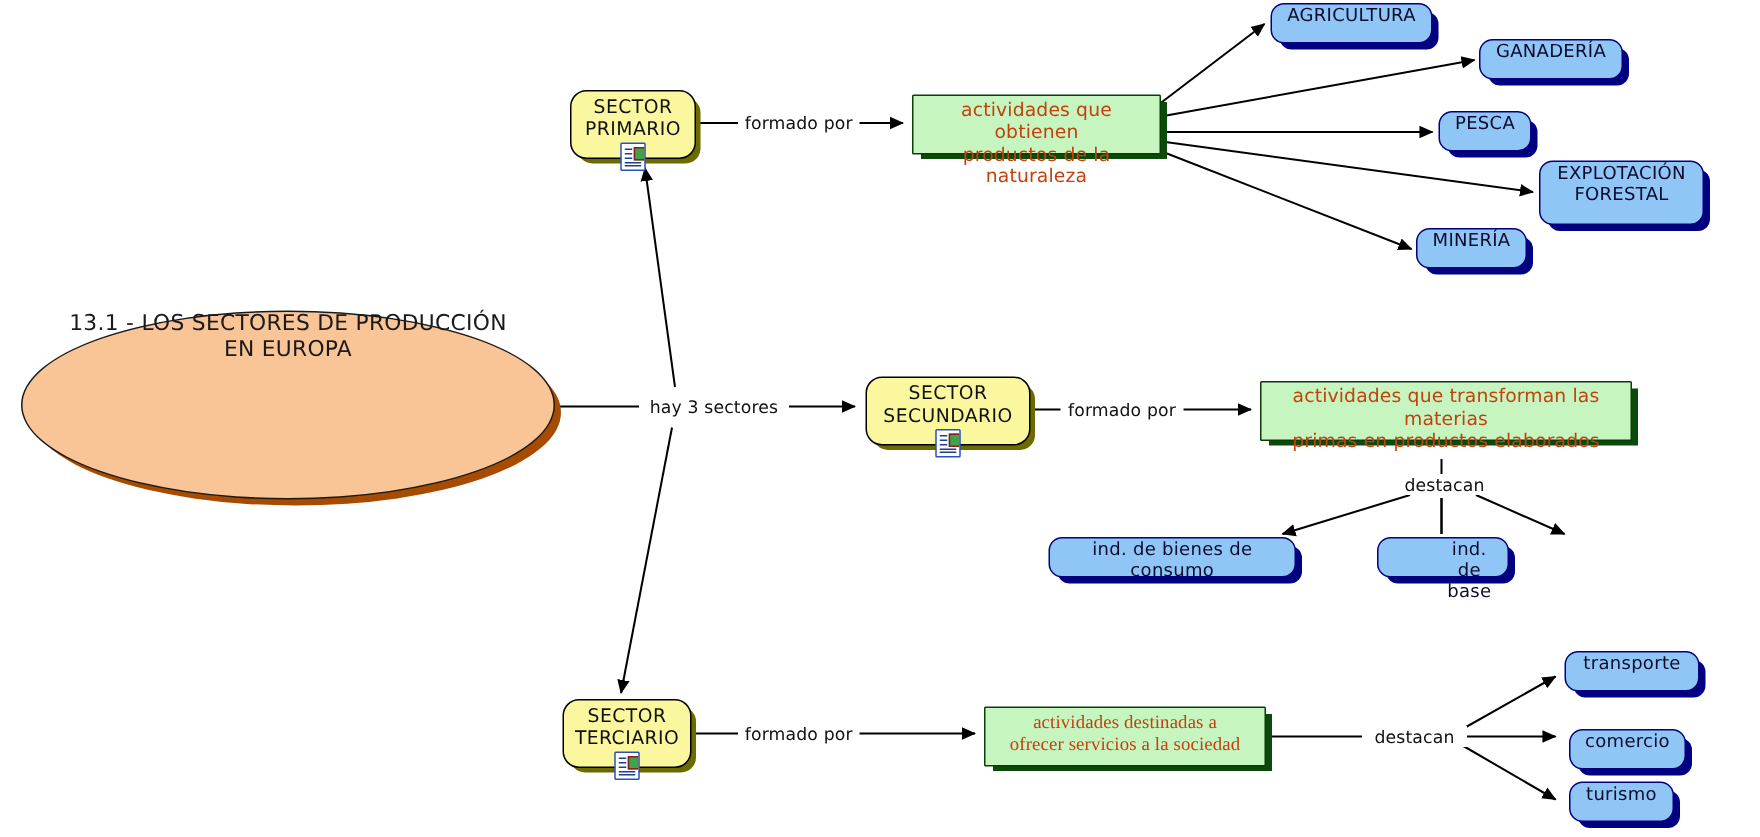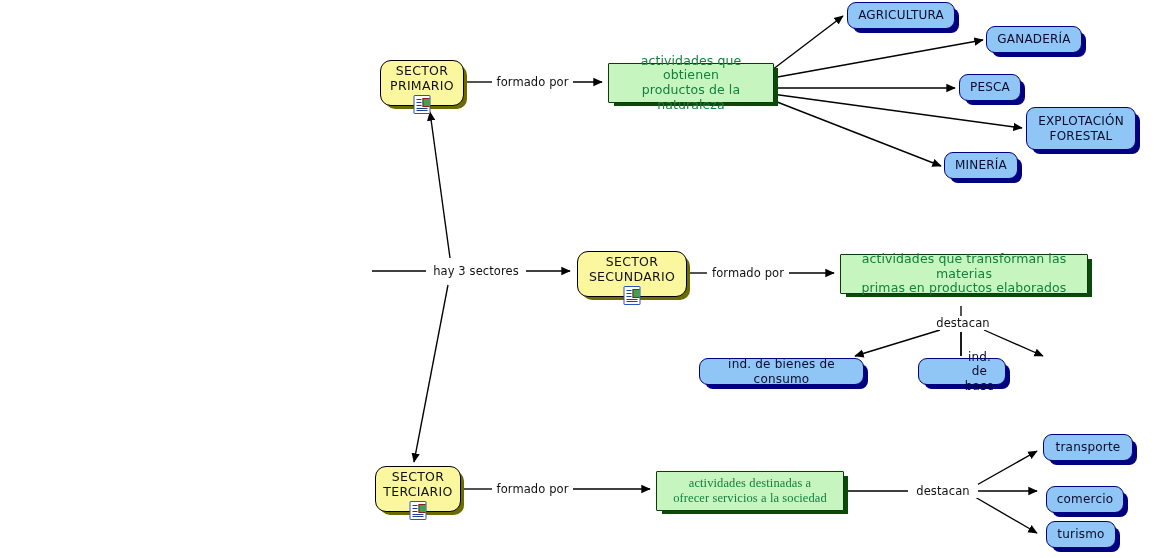--- a/index.html
+++ b/index.html
@@ -24,21 +24,20 @@
     width: 1173px;
     height: 558px;
     pointer-events: none;
   }
 
   
   .node {
     position: absolute;
     box-sizing: border-box;
     display: flex;
-    align-items: center;
     justify-content: center;
     text-align: center;
     line-height: 1.18;
     white-space: pre-line;
     z-index: 5;
   }
 
   
   .node-root {
     border-radius: 50%;
@@ -94,21 +93,21 @@
   .res-icon i.thumb {
     left: 8px; top: 2px; width: 6px; height: 7px;
     background: #3fa34d;
     border: 1px solid #8a1f1f;
   }
 
   
   .node-green {
     background: #c6f5c0;
     border: 1.6px solid #0a3d0a;
-    color: #15803d;
+    color: #c2410c;
     font-size: 12.5px;
     letter-spacing: .1px;
     border-radius: 1px;
     box-shadow: 5px 4px 0 -1px #0c4a0c;
     padding: 2px 6px;
   }
 
   
   .node-blue {
     background: #8fc6f5;
@@ -178,20 +177,24 @@
       <line x1="568" y1="489" x2="650" y2="489" marker-end="url(#arrow)"></line>
 
       <line x1="847" y1="491" x2="908" y2="491"></line>
       <line x1="975" y1="491" x2="1037" y2="491" marker-end="url(#arrow)"></line>
 
       <line x1="975" y1="486" x2="1037" y2="451" marker-end="url(#arrow)"></line>
       <line x1="975" y1="497" x2="1037" y2="533" marker-end="url(#arrow)"></line>
     </g>
   </svg>
 
+  <div class="node node-root" style="left:14px; top:207px; width:356px; height:126px;">
+    <span>13.1 - LOS SECTORES DE PRODUCCIÓN
+EN EUROPA</span>
+  </div>
 
   <div class="edge-label" style="left:426px; top:264px; width:96px;">hay 3 sectores</div>
 
   <div class="edge-label" style="left:492px; top:75px; width:77px;">formado por</div>
 
   <div class="edge-label" style="left:707px; top:266px; width:78px;">formado por</div>
 
   <div class="edge-label" style="left:492px; top:482px; width:77px;">formado por</div>
 
   <div class="edge-label" style="left:928px; top:316px; width:66px;">destacan</div>

